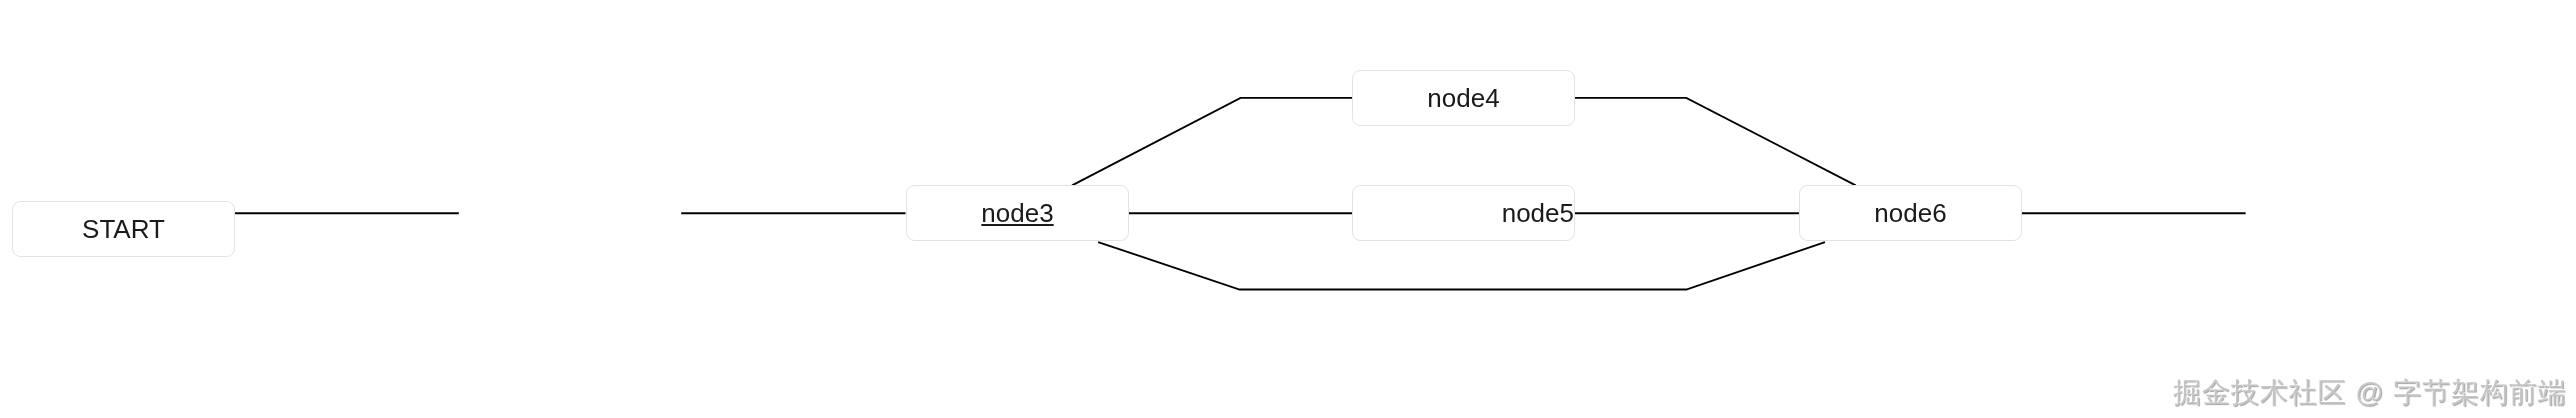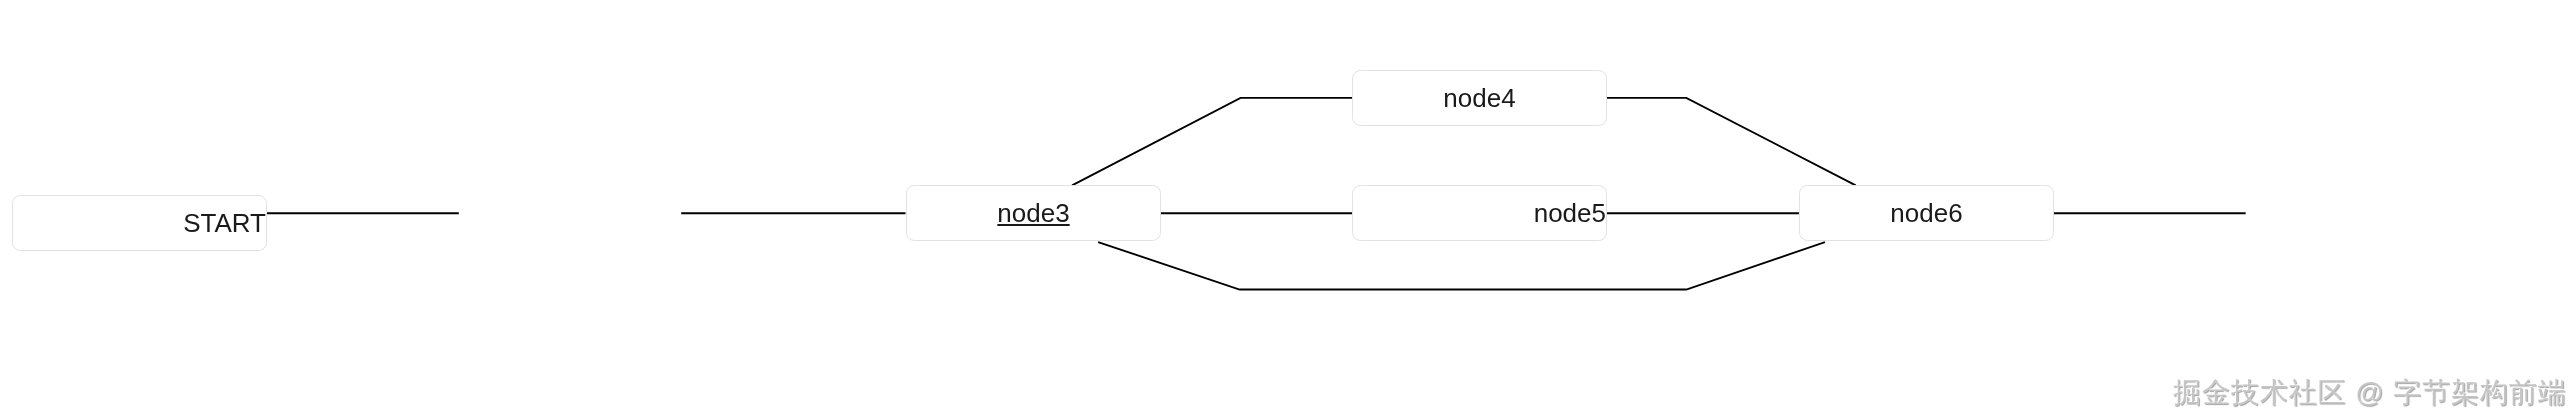--- a/index.html
+++ b/index.html
@@ -19,21 +19,21 @@
     left: 0; top: 0;
   }
   .edge {
     fill: none;
     stroke: #000000;
     stroke-width: 2;
     stroke-linejoin: miter;
   }
   .node {
     position: absolute;
-    width: 255px; height: 56px;
+    width: 223px; height: 56px;
     box-sizing: border-box;
     background: #ffffff;
     border: 1.9px solid #e2e2e2;
     border-radius: 8.4px;
     display: flex;
     align-items: center;
     justify-content: center;
     font-size: 26px;
     color: #1a1a1a;
     cursor: default;
@@ -59,21 +59,21 @@
     <polyline class="edge" points="251,229 493,229"></polyline>
     <polyline class="edge" points="732,229 973,229"></polyline>
     <polyline class="edge" points="1152,199 1333,105 1453,105"></polyline>
     <polyline class="edge" points="1213,229 1453,229"></polyline>
     <polyline class="edge" points="1180,260 1332,311 1812,311 1961,260"></polyline>
     <polyline class="edge" points="1692,105 1812,105 1994,199"></polyline>
     <polyline class="edge" points="1692,229 1933,229"></polyline>
     <polyline class="edge" points="2172,229 2413,229"></polyline>
   </svg>
 
-  <div class="node" style="left:12px;  top:195px;justify-content:flex-end;">
+  <div class="node" style="left:12px;  top:201px;">
     <span>START</span>
   </div>
   <div class="node" style="left:906px; top:185px;text-decoration:underline;">
     <span>node3</span>
   </div>
   <div class="node" style="left:1352px; top:70px;">
     <span>node4</span>
   </div>
   <div class="node" style="left:1352px; top:185px;justify-content:flex-end;">
     <span>node5</span>

